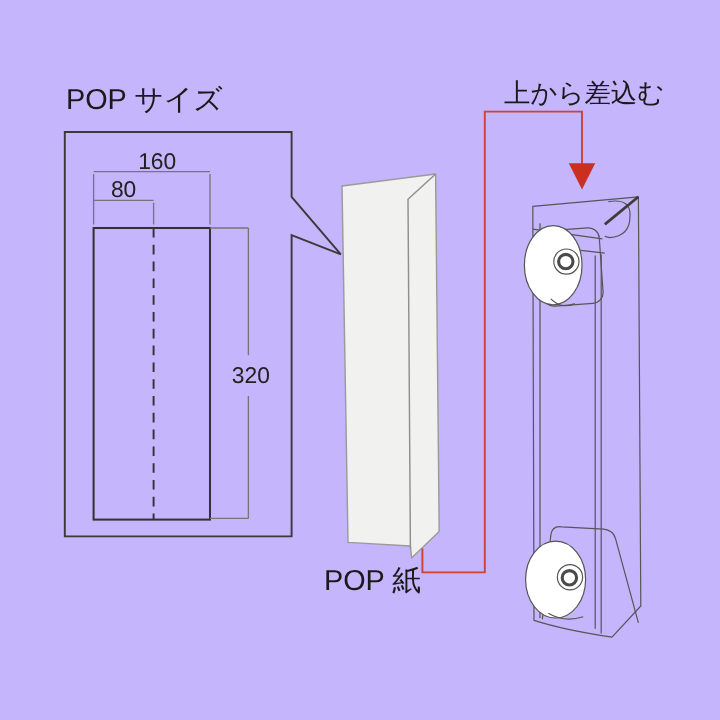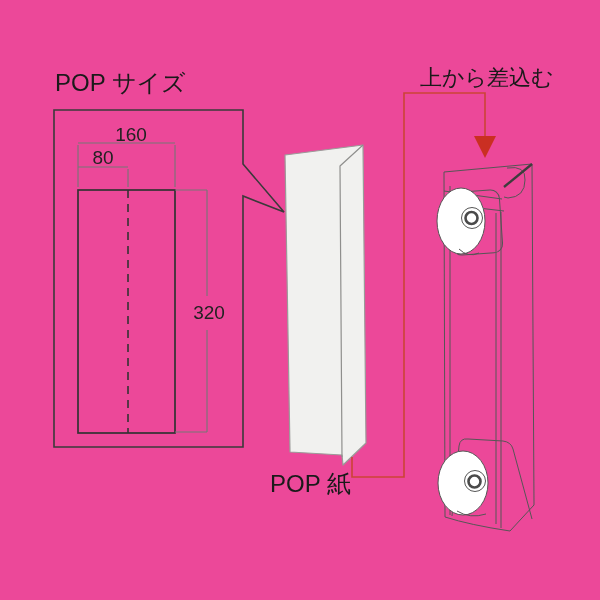--- a/index.html
+++ b/index.html
@@ -7,21 +7,21 @@
     --dimension-gray:#767676;
     --paper-fill:#f1f1ef;
     --paper-stroke:#9b9b99;
     --holder-stroke:#565656;
     --red-line:#cb4436;
     --red-arrow:#ca2f22;
     --text-color:#1a1a1a;
   }
   html,body{margin:0;padding:0;background:#fff;}
   .stage{
-    position:relative;width:600px;height:600px;background:#ec4899;overflow:hidden;
+    position:relative;width:600px;height:600px;background:#c4b5fd;overflow:hidden;
     font-family:"Liberation Sans",sans-serif;
   }
   svg{display:block;}
   .ln-dark{stroke:var(--outline-dark);stroke-width:1.6;fill:none;stroke-linejoin:miter;}
   .ln-rect{stroke:#333;stroke-width:1.7;fill:none;}
   .ln-dash{stroke:#333;stroke-width:1.6;fill:none;stroke-dasharray:8 6;}
   .ln-dim{stroke:var(--dimension-gray);stroke-width:1.1;fill:none;}
   .paper-shape{fill:var(--paper-fill);stroke:var(--paper-stroke);stroke-width:1.2;stroke-linejoin:round;}
   .paper-fold{stroke:#8f8f8d;stroke-width:1.2;fill:none;stroke-linejoin:round;}
   .red-line{stroke:var(--red-line);stroke-width:1.6;fill:none;}

